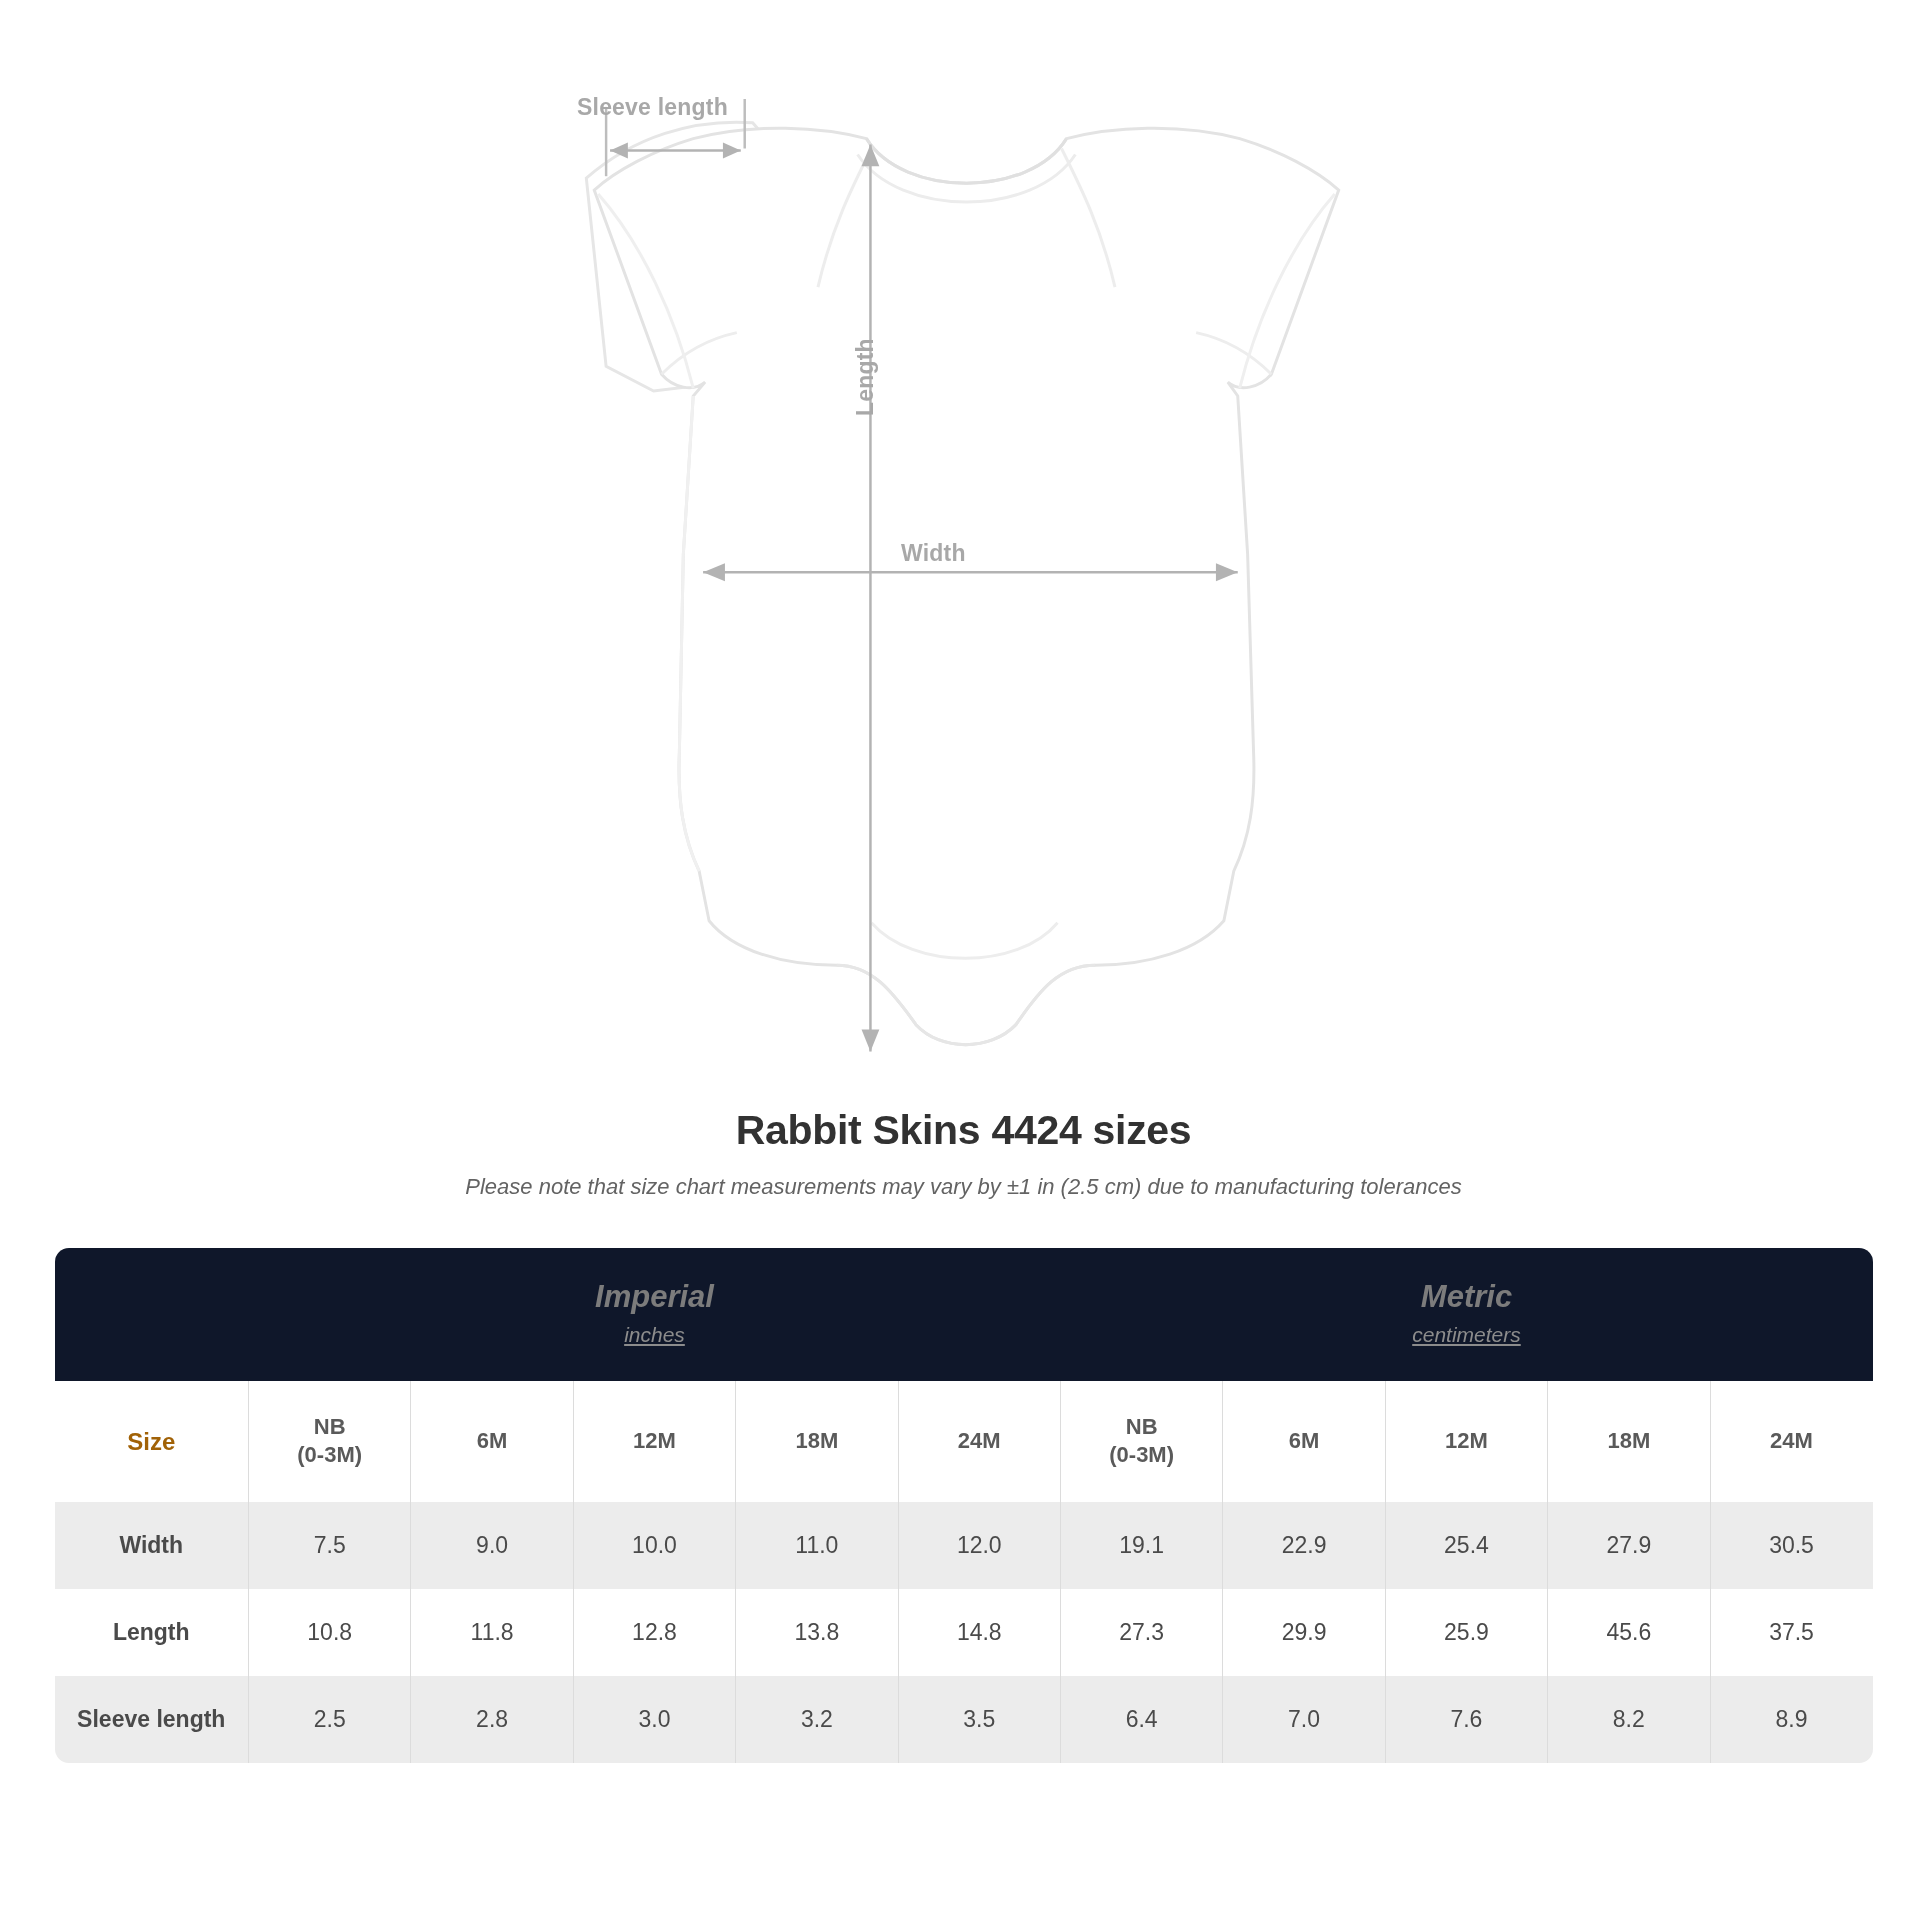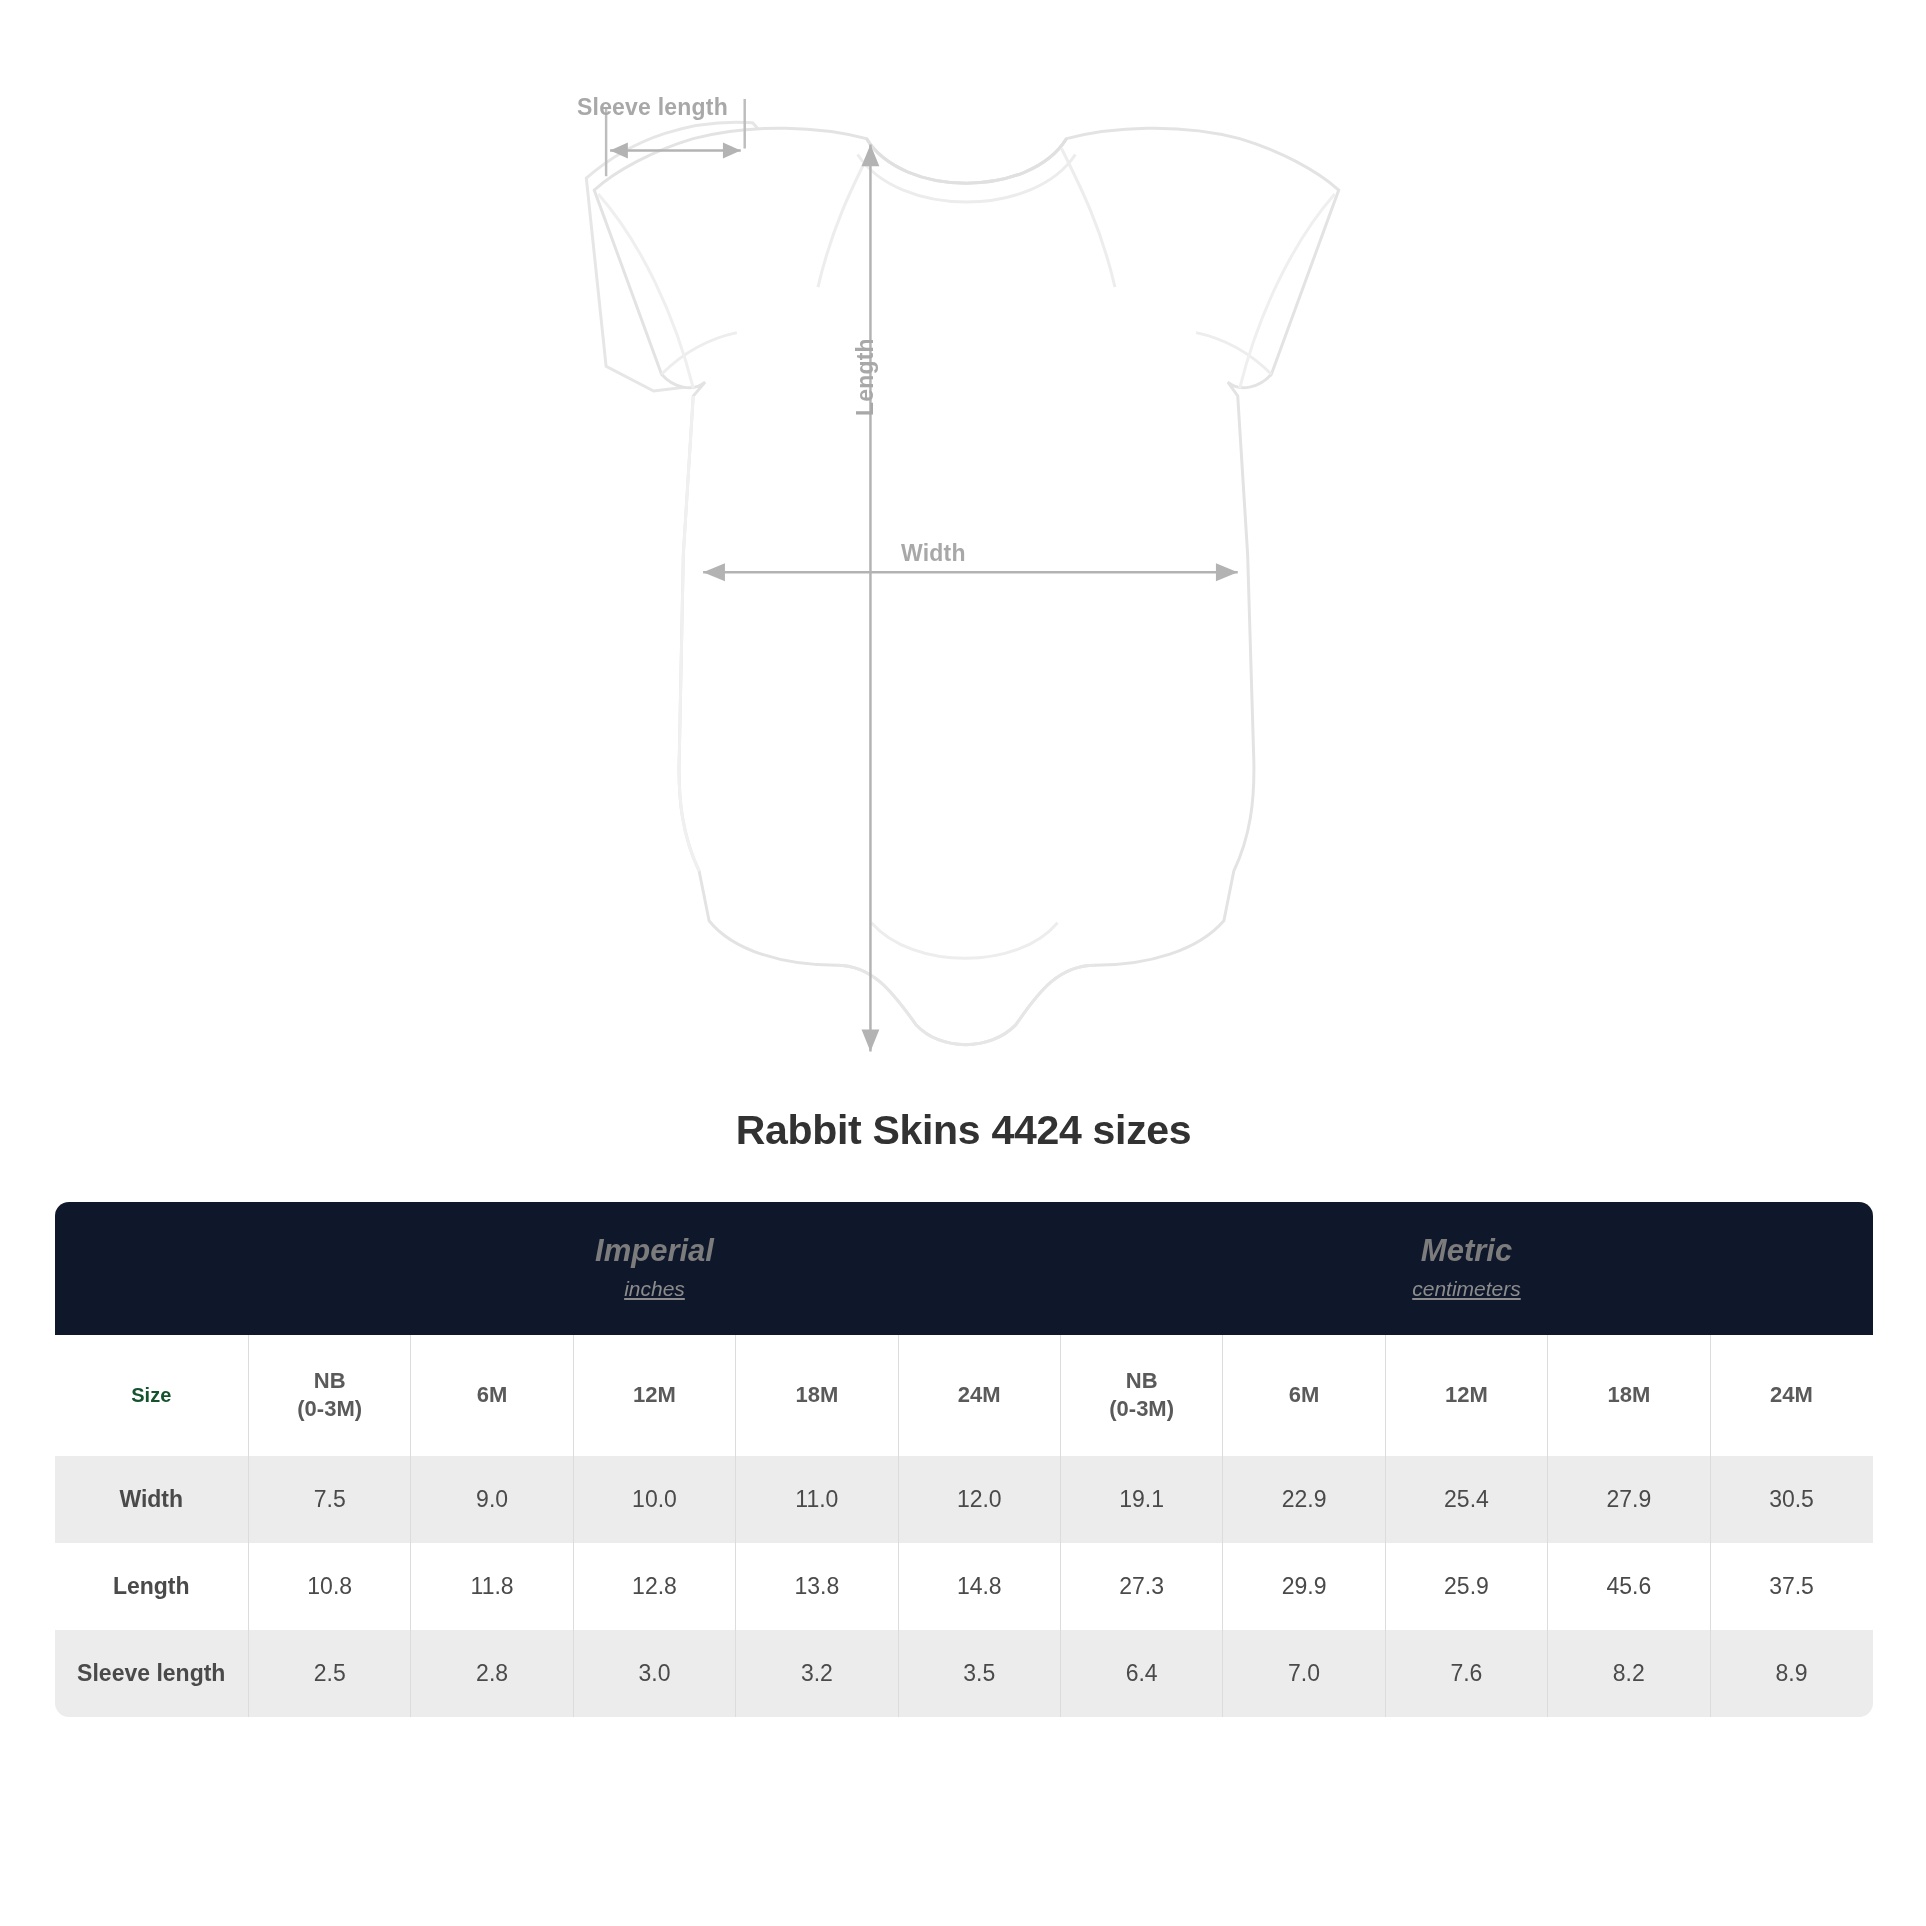--- a/index.html
+++ b/index.html
@@ -111,22 +111,22 @@
   }
   .col-head td {
     background: #ffffff;
     font-size: 22px;
     font-weight: bold;
     color: #5a5a5a;
     padding: 32px 0;
     line-height: 1.3;
   }
   .col-head td.rowlabel {
-    font-size: 20px;
-    color: #14532d;
+    font-size: 24px;
+    color: #a16207;
   }
   .data-row td {
     font-size: 23px;
     color: #4a4a4a;
     padding: 30px 0;
   }
   .data-row td.rowlabel {
     font-weight: bold;
     color: #4a4a4a;
   }
@@ -203,20 +203,21 @@
       <polygon points="1250,578 1228,569 1228,587" fill="#b3b3b3"></polygon>
     </svg>
 
     <div class="dim-label dim-sleeve">Sleeve length</div>
     <div class="dim-label dim-width">Width</div>
     <div class="dim-label dim-length">Length</div>
   </div>
 
   <div class="title-block">
     <h1 class="chart-title">Rabbit Skins 4424 sizes</h1>
+    <p class="chart-note">Please note that size chart measurements may vary by ±1 in (2.5 cm) due to manufacturing tolerances</p>
   </div>
 
   <div class="table-wrap">
     <table class="size-table">
       <tbody>
         <tr class="unit-head">
           <td class="firstcol"></td>
           <td colspan="5">
             <div class="unit-name">Imperial</div>
             <div class="unit-sub">inches</div>

